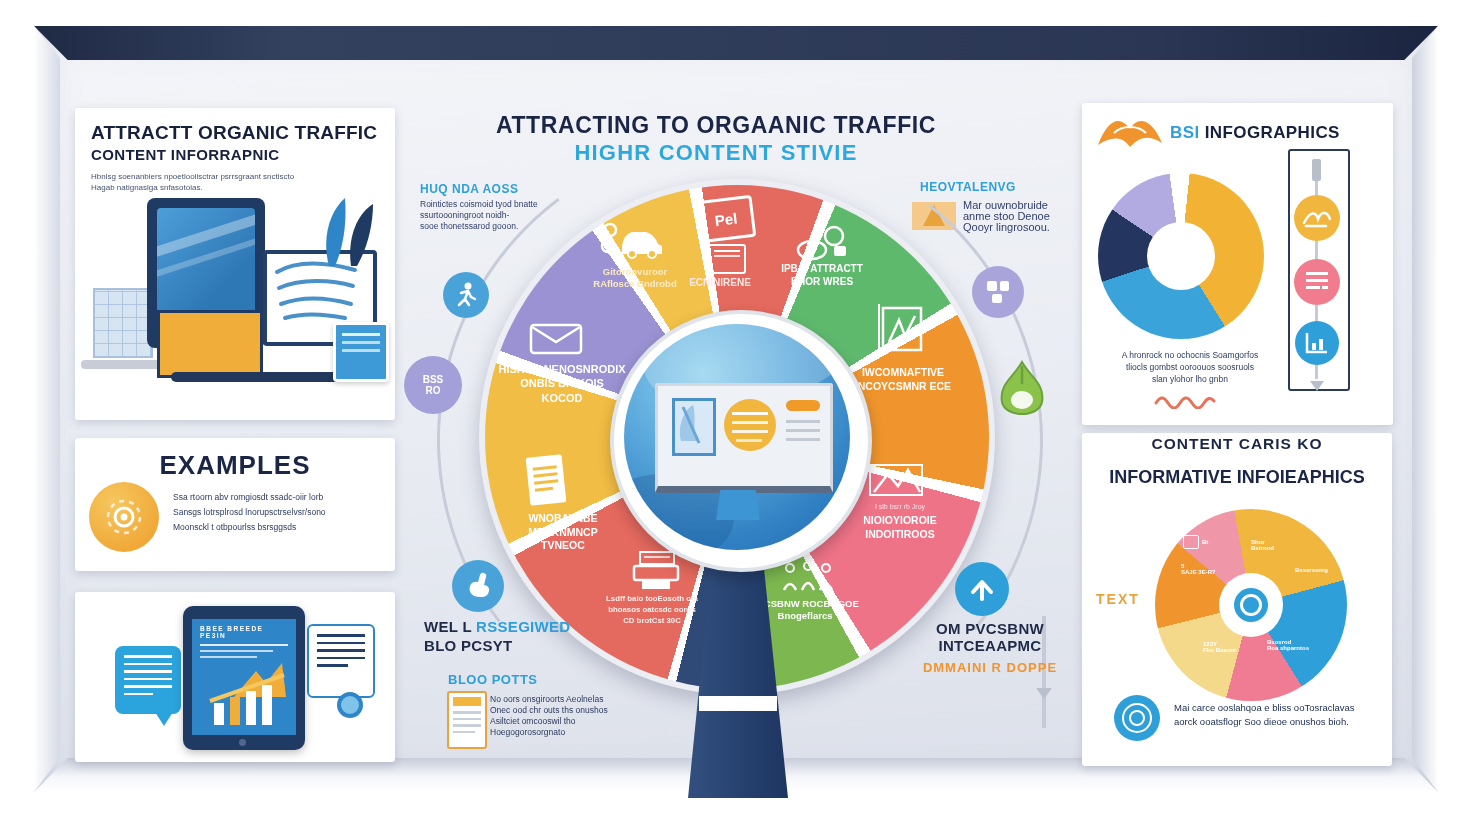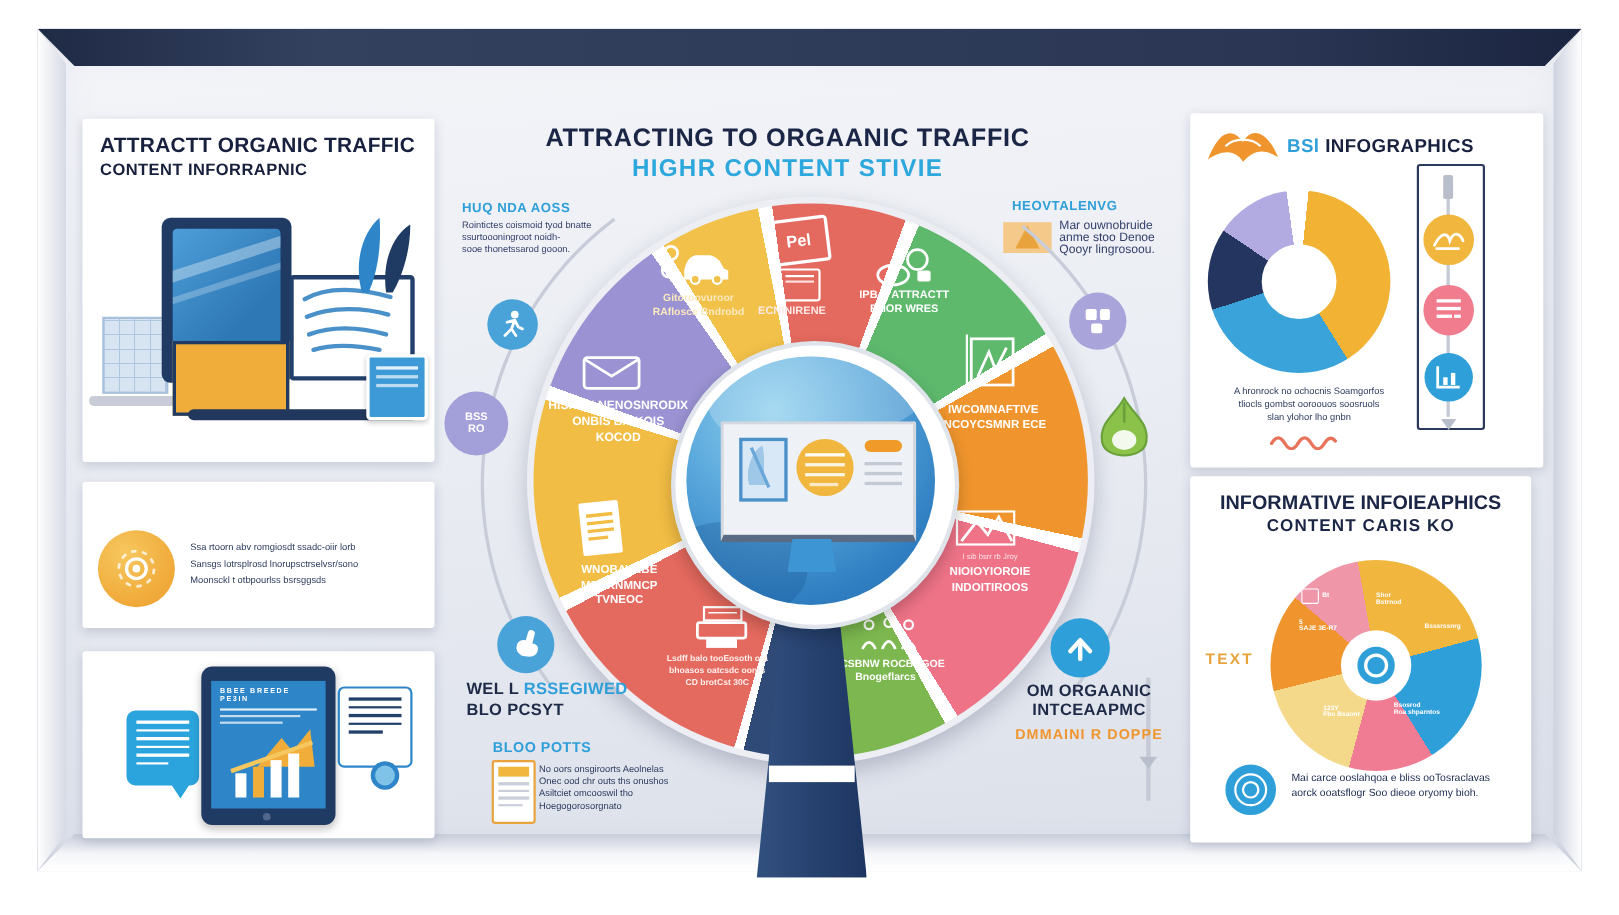--- a/index.html
+++ b/index.html
@@ -31,20 +31,24 @@
             clip-path:polygon(2.4% 0,97.6% 0,100% 100%,0 100%);"></div>
 
 <div class="abs" style="left:416px;top:112px;width:600px;text-align:center;font-size:23px;font-weight:900;
             color:#1b2545;letter-spacing:.6px;">ATTRACTING TO ORGAANIC TRAFFIC</div>
 <div class="abs" style="left:416px;top:140px;width:600px;text-align:center;font-size:22px;font-weight:900;
             color:#2da8dc;letter-spacing:1.2px;">HIGHR CONTENT STIVIE</div>
 
 <div class="card" style="left:75px;top:108px;width:320px;height:312px;">
   <div style="margin:14px 16px 0;font-size:19px;font-weight:900;color:#17203d;letter-spacing:.2px;">ATTRACTT ORGANIC TRAFFIC</div>
   <div style="margin:2px 16px 0;font-size:15px;font-weight:900;color:#17203d;letter-spacing:.4px;">CONTENT INFORRAPNIC</div>
+  <div class="tinylines" style="margin:8px 16px 0;font-size:8px;color:#46536f;">
+    <div>Hbnlsg soenanbiers npoetloolisctrar psrrsgraant snctiscto</div>
+    <div>Hagab natignaslga snfasotoias.</div>
+  </div>
 
   <div class="abs" style="left:0;top:84px;width:320px;height:200px;">
     <div class="abs" style="left:18px;top:96px;width:56px;height:66px;background:#d7e5f3;border:2px solid #a8c0dc;
                 background-image:repeating-linear-gradient(0deg,transparent 0 12px,#aec6e0 12px 13px),
                                  repeating-linear-gradient(90deg,transparent 0 13px,#aec6e0 13px 14px);"></div>
     <div class="abs" style="left:6px;top:168px;width:88px;height:9px;background:#c7ccd6;border-radius:4px;"></div>
     <div class="abs" style="left:92px;top:168px;width:0;height:0;border-top:4.5px solid transparent;border-bottom:4.5px solid transparent;border-left:12px solid #9aa2b0;"></div>
     <div class="abs" style="left:72px;top:6px;width:118px;height:150px;background:#1f3a63;border-radius:8px;">
       <div class="abs" style="left:10px;top:10px;width:98px;height:112px;border-radius:4px;
            background:linear-gradient(135deg,#4d9ed8 0%,#2e78b6 70%);overflow:hidden;">
@@ -67,20 +71,21 @@
     </div>
     <div class="abs" style="left:258px;top:130px;width:50px;height:54px;background:#3e9ad6;border:3px solid #fff;border-radius:4px;box-shadow:0 2px 5px rgba(0,0,0,.2);">
       <div style="margin:8px 6px 0;height:3px;background:rgba(255,255,255,.85);"></div>
       <div style="margin:5px 6px 0;height:3px;background:rgba(255,255,255,.65);"></div>
       <div style="margin:5px 6px 0;height:3px;background:rgba(255,255,255,.65);"></div>
     </div>
   </div>
 </div>
 
 <div class="card" style="left:75px;top:438px;width:320px;height:133px;">
+  <div style="text-align:center;margin-top:12px;font-size:26px;font-weight:900;color:#1b2545;letter-spacing:1px;">EXAMPLES</div>
   <div class="abs c" style="left:14px;top:44px;width:70px;height:70px;background:radial-gradient(circle at 35% 30%,#f6c75e,#ee9d2a);
               display:flex;align-items:center;justify-content:center;">
     <svg width="46" height="46" viewBox="0 0 46 46">
       <circle cx="23" cy="23" r="9" fill="none" stroke="#fff" stroke-width="3"></circle>
       <circle cx="23" cy="23" r="16" fill="none" stroke="rgba(255,255,255,.75)" stroke-width="2.5" stroke-dasharray="5 5"></circle>
       <circle cx="23" cy="23" r="3.5" fill="#fff"></circle>
     </svg>
   </div>
   <div class="abs tinylines" style="left:98px;top:52px;width:210px;font-size:8.5px;color:#2c3b5e;">
     <div style="line-height:15px;">Ssa rtoorn abv romgiosdt ssadc-oiir lorb</div>
@@ -123,21 +128,21 @@
       <div style="height:2.5px;background:#23406b;margin-bottom:5px;"></div>
       <div style="height:2.5px;background:#23406b;margin-bottom:5px;"></div>
       <div style="height:2.5px;background:#23406b;margin-bottom:5px;"></div>
       <div style="height:2.5px;background:#23406b;margin-bottom:5px;"></div>
       <div style="height:2.5px;background:#23406b;width:65%;"></div>
     </div>
   </div>
   <div class="abs c" style="left:262px;top:100px;width:18px;height:18px;background:#7fc3e8;border:4px solid #2e86c9;"></div>
 </div>
 
-<div class="card" style="left:1082px;top:103px;width:311px;height:322px;padding-left:10px;">
+<div class="card" style="left:1082px;top:103px;width:311px;height:322px;">
   <svg class="abs" style="left:12px;top:8px;" width="72" height="42" viewBox="0 0 72 42">
     <path d="M4 34 C14 8 26 4 36 18 C44 4 58 8 68 32 C52 22 44 28 36 36 C28 24 16 26 4 34 Z" fill="#f0952d"></path>
     <path d="M20 22 C28 14 44 14 52 22" stroke="#fff" stroke-width="2" fill="none"></path>
   </svg>
   <div class="abs" style="left:88px;top:20px;font-size:17px;font-weight:900;letter-spacing:.4px;">
     <span style="color:#2e9fd8;">BSl</span>
     <span> </span>
     <span style="color:#17203d;">INFOGRAPHICS</span>
   </div>
   <div class="abs c" style="left:16px;top:70px;width:166px;height:166px;
@@ -173,22 +178,22 @@
     <svg width="26" height="24" viewBox="0 0 26 24">
       <path d="M3 2 L3 21 L23 21" stroke="#fff" stroke-width="2.5" fill="none"></path>
       <rect x="8" y="12" width="4" height="7" fill="#fff"></rect>
         <rect x="15" y="8" width="4" height="11" fill="#fff"></rect>
     </svg>
   </div>
   <div class="abs" style="left:228px;top:278px;width:0;height:0;border-left:7px solid transparent;border-right:7px solid transparent;border-top:10px solid #b9bfca;"></div>
 </div>
 
 <div class="card" style="left:1082px;top:433px;width:310px;height:333px;">
+  <div style="text-align:center;margin-top:2px;font-size:15.5px;font-weight:900;color:#1b2545;letter-spacing:1px;">CONTENT CARIS KO</div>
   <div style="text-align:center;margin-top:14px;font-size:18px;font-weight:900;color:#1b2545;">INFORMATIVE INFOIEAPHICS</div>
-  <div style="text-align:center;margin-top:2px;font-size:15.5px;font-weight:900;color:#1b2545;letter-spacing:1px;">CONTENT CARIS KO</div>
   <div class="abs" style="left:14px;top:158px;font-size:14px;font-weight:800;color:#e8a33d;letter-spacing:2px;">TEXT</div>
   <div class="abs c" style="left:73px;top:76px;width:192px;height:192px;
           background:conic-gradient(from -10deg,#f0b63e 0deg 85deg,#2e9fd8 85deg 158deg,#f07c93 158deg 205deg,#f5d98b 205deg 266deg,#f0952d 266deg 320deg,#ef97a9 320deg 360deg);">
     <div class="abs c" style="left:64px;top:64px;width:64px;height:64px;background:#fff;"></div>
     <div class="abs c" style="left:79px;top:79px;width:34px;height:34px;background:#2e9fd8;display:flex;align-items:center;justify-content:center;">
       <div class="c" style="width:16px;height:16px;border:3px solid #fff;"></div>
     </div>
 
     <div class="abs" style="left:96px;top:30px;color:#fff;font-size:6px;font-weight:700;text-align:left;">
       <div>Shor</div>
@@ -212,21 +217,21 @@
       <div style="color:#fff;font-size:6px;font-weight:700;">Bt</div>
     </div>
   </div>
   <div class="abs c" style="left:32px;top:262px;width:46px;height:46px;background:#2e9fd8;display:flex;align-items:center;justify-content:center;">
     <div class="c" style="width:26px;height:26px;border:2.5px solid #fff;display:flex;align-items:center;justify-content:center;">
       <div class="c" style="width:12px;height:12px;border:2.5px solid #fff;"></div>
     </div>
   </div>
   <div class="abs" style="left:92px;top:268px;width:204px;font-size:9.5px;color:#203055;">
     <div style="line-height:14px;">Mai carce ooslahqoa e bliss ooTosraclavas</div>
-    <div style="line-height:14px;">aorck ooatsflogr Soo dieoe oryomy bioh.</div>
+    <div style="line-height:14px;">aorck ooatsflogr Soo dieoe onushos bioh.</div>
   </div>
 </div>
 
 <div class="abs" style="left:420px;top:182px;font-size:12px;font-weight:800;color:#2e9fd8;letter-spacing:.5px;">HUQ NDA AOSS</div>
 <div class="abs tinylines" style="left:420px;top:199px;width:170px;font-size:8.5px;color:#33406b;">
   <div>Rointictes coismoid tyod bnatte</div>
   <div>ssurtoooningroot noidh-</div>
   <div>sooe thonetssarod gooon.</div>
 </div>
 
@@ -443,16 +448,16 @@
   <div style="margin:4px 4px 0;height:2.5px;background:#c9cfd9;width:60%;"></div>
 </div>
 <div class="abs tinylines" style="left:490px;top:694px;width:135px;font-size:8.5px;color:#2c3b5e;">
   <div>No oors onsgiroorts Aeolnelas</div>
   <div>Onec ood chr outs ths onushos</div>
   <div>Asiltciet omcooswil tho</div>
   <div>Hoegogorosorgnato</div>
 </div>
 
 <div class="abs" style="left:898px;top:620px;width:184px;text-align:center;">
-  <div style="font-size:15px;font-weight:800;color:#1e2a47;letter-spacing:.3px;">OM ORGAANIC</div>
+  <div style="font-size:15px;font-weight:800;color:#1e2a47;letter-spacing:.3px;">OM PVCSBNW</div>
   <div style="font-size:15px;font-weight:800;color:#1e2a47;letter-spacing:.3px;">INTCEAAPMC</div>
   <div style="margin-top:6px;font-size:13px;font-weight:800;color:#f0952d;letter-spacing:1px;">DMMAINI R DOPPE</div>
 </div>
 
 </body></html>

